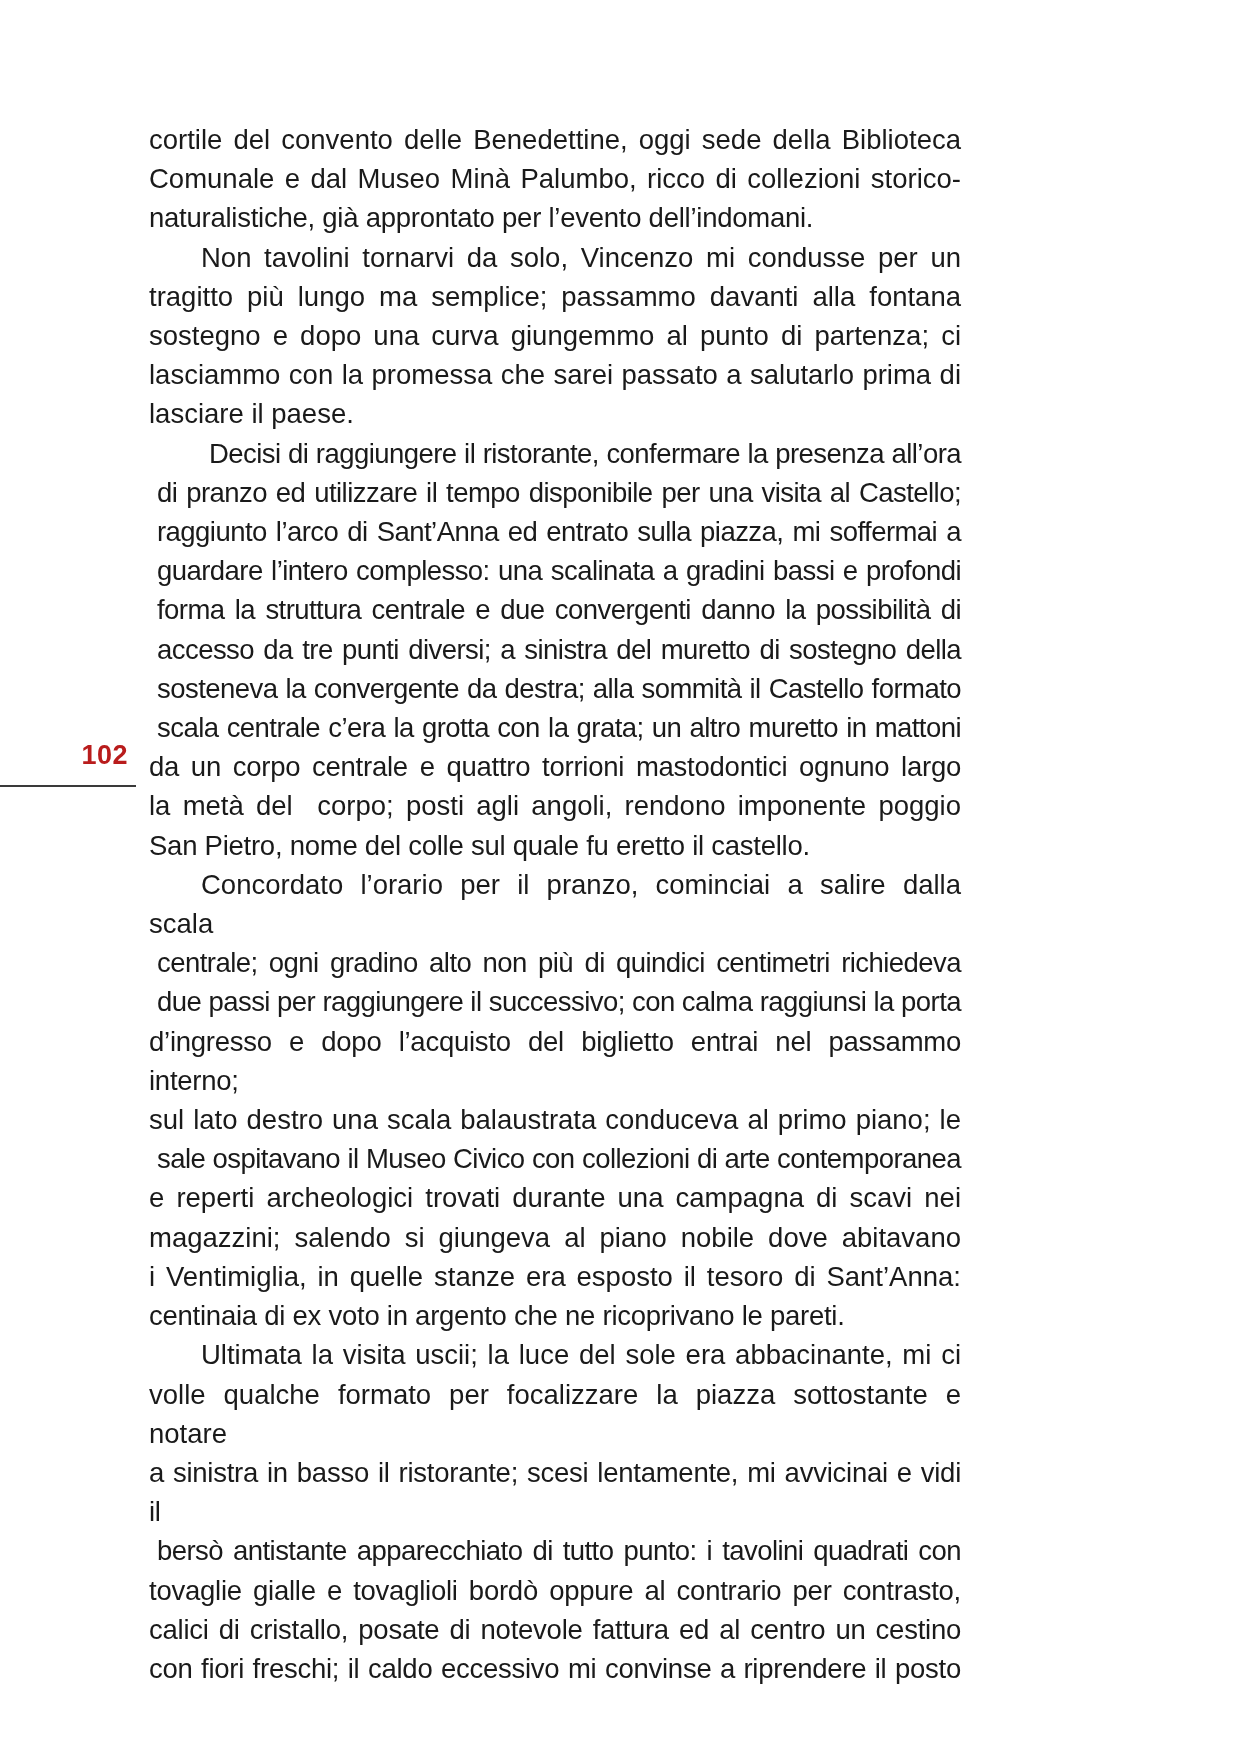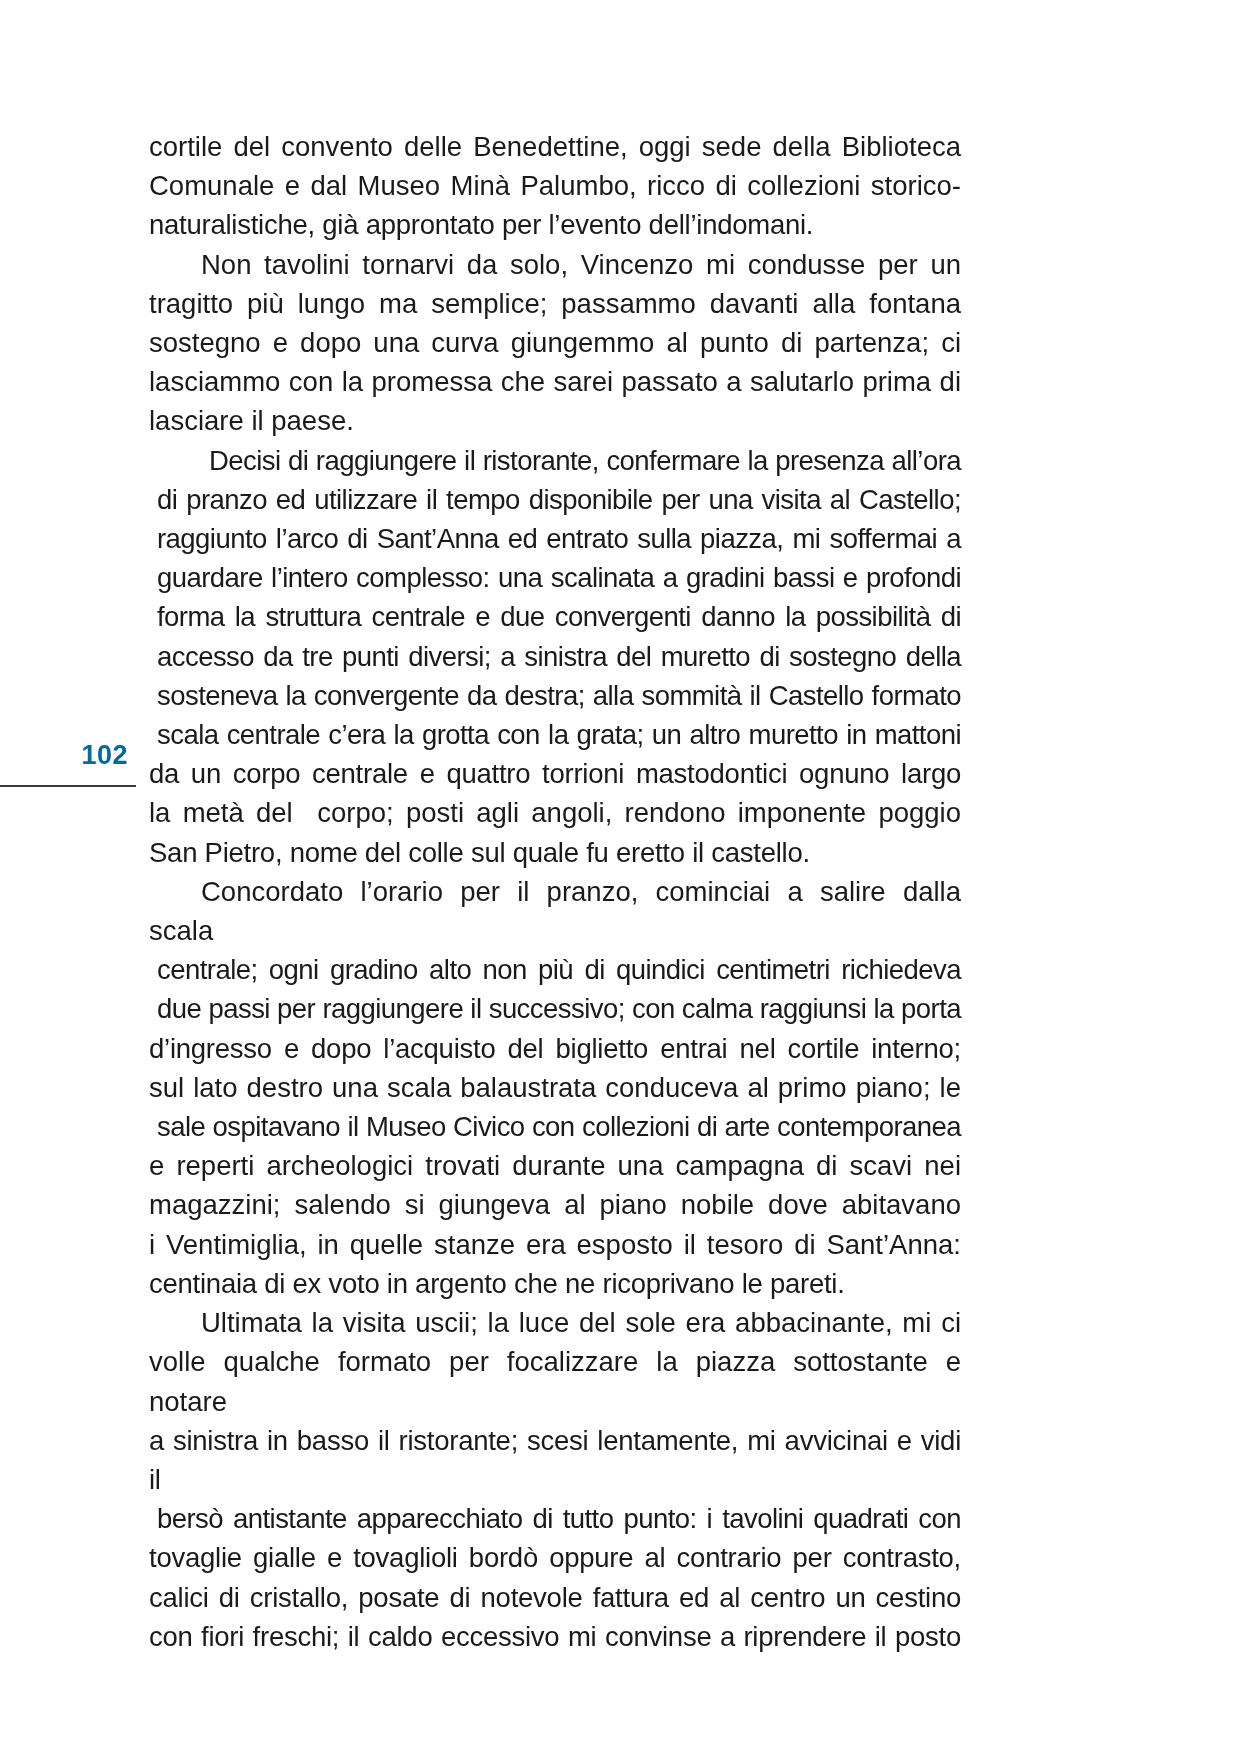--- a/index.html
+++ b/index.html
@@ -26,37 +26,37 @@
     width: 136px;
     height: 70px;
   }
   .folio-number {
     position: absolute;
     right: 8px;
     top: 0;
     font-size: 27px;
     font-weight: bold;
     letter-spacing: 0.5px;
-    color: #0369a1;
+    color: #b91c1c;
     line-height: 1;
   }
   .folio-rule {
     position: absolute;
     left: 0;
     top: 43px;
     width: 136px;
     height: 2px;
     background: #3a3a3a;
   }
 
   
   .column {
     position: absolute;
     left: 149px;
-    top: 127px;
+    top: 120px;
     width: 812px;
   }
 
   .para {
     margin: 0;
   }
 
   
   .ln {
     display: block;
@@ -125,21 +125,21 @@
       <span class="ln xtight">scala centrale c’era la grotta con la grata; un altro muretto in mattoni</span>
       <span class="ln tight">da un corpo centrale e quattro torrioni mastodontici ognuno largo</span>
       <span class="ln loose">la metà del  corpo; posti agli angoli, rendono imponente poggio</span>
       <span class="ln last tight">San Pietro, nome del colle sul quale fu eretto il castello.</span>
     </p>
 
     <p class="para">
       <span class="ln indent loose">Concordato l’orario per il pranzo, cominciai a salire dalla scala</span>
       <span class="ln xtight">centrale; ogni gradino alto non più di quindici centimetri richiedeva</span>
       <span class="ln xtight">due passi per raggiungere il successivo; con calma raggiunsi la porta</span>
-      <span class="ln tight">d’ingresso e dopo l’acquisto del biglietto entrai nel cortile interno;</span>
+      <span class="ln tight">d’ingresso e dopo l’acquisto del biglietto entrai nel passammo interno;</span>
       <span class="ln loose">sul lato destro una scala balaustrata conduceva al primo piano; le</span>
       <span class="ln xtight">sale ospitavano il Museo Civico con collezioni di arte contemporanea</span>
       <span class="ln loose">e reperti archeologici trovati durante una campagna di scavi nei</span>
       <span class="ln loose">magazzini; salendo si giungeva al piano nobile dove abitavano</span>
       <span class="ln loose">i Ventimiglia, in quelle stanze era esposto il tesoro di Sant’Anna:</span>
       <span class="ln last tight">centinaia di ex voto in argento che ne ricoprivano le pareti.</span>
     </p>
 
     <p class="para">
       <span class="ln indent loose">Ultimata la visita uscii; la luce del sole era abbacinante, mi ci</span>

